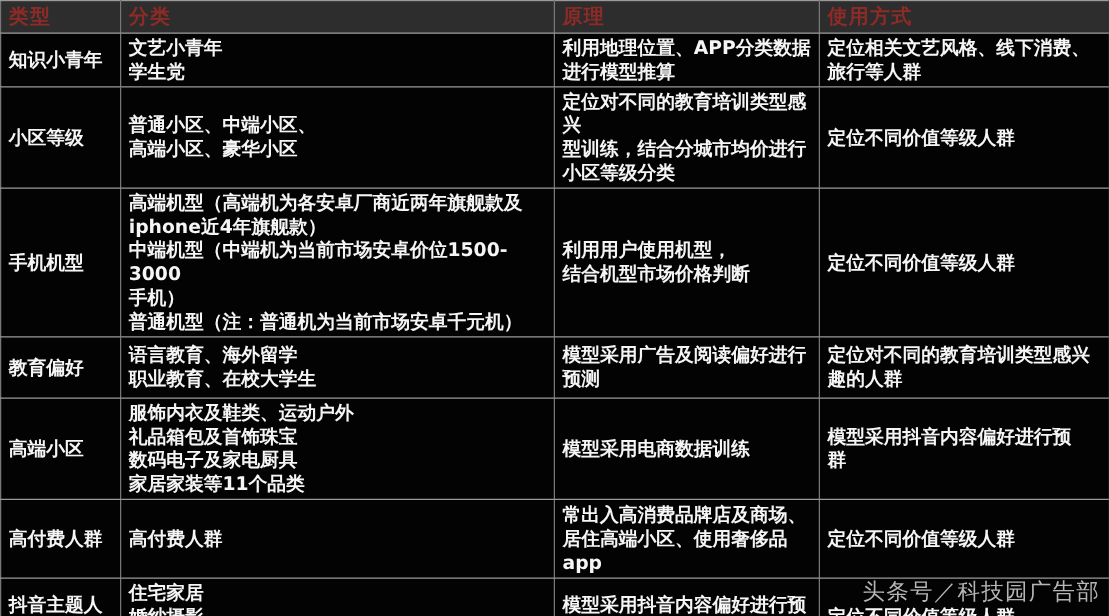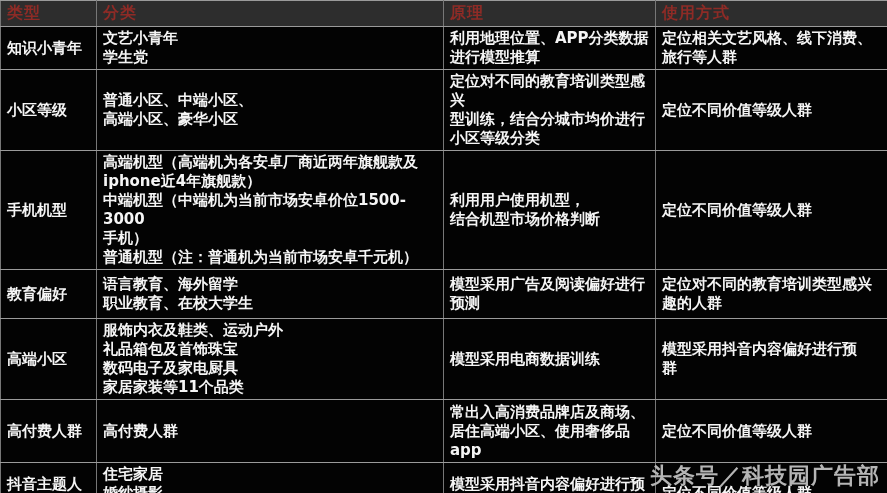--- a/index.html
+++ b/index.html
@@ -56,22 +56,22 @@
   tr.r4 { height: 49px; }
   tr.r5 { height: 81px; }
   tr.r6 { height: 63px; }
   tr.r7 { height: 59px; }
 
   .watermark {
     position: absolute;
     right: 7px;
     top: 461px;
     color: #b5b5b5;
-    font-size: 22px;
-    font-weight: bold;
+    font-size: 18px;
+    font-weight: normal;
     letter-spacing: 1px;
     white-space: nowrap;
   }
 </style>
 </head>
 <body>
 
 <table class="audience">
   <colgroup>
     <col class="c-type">

